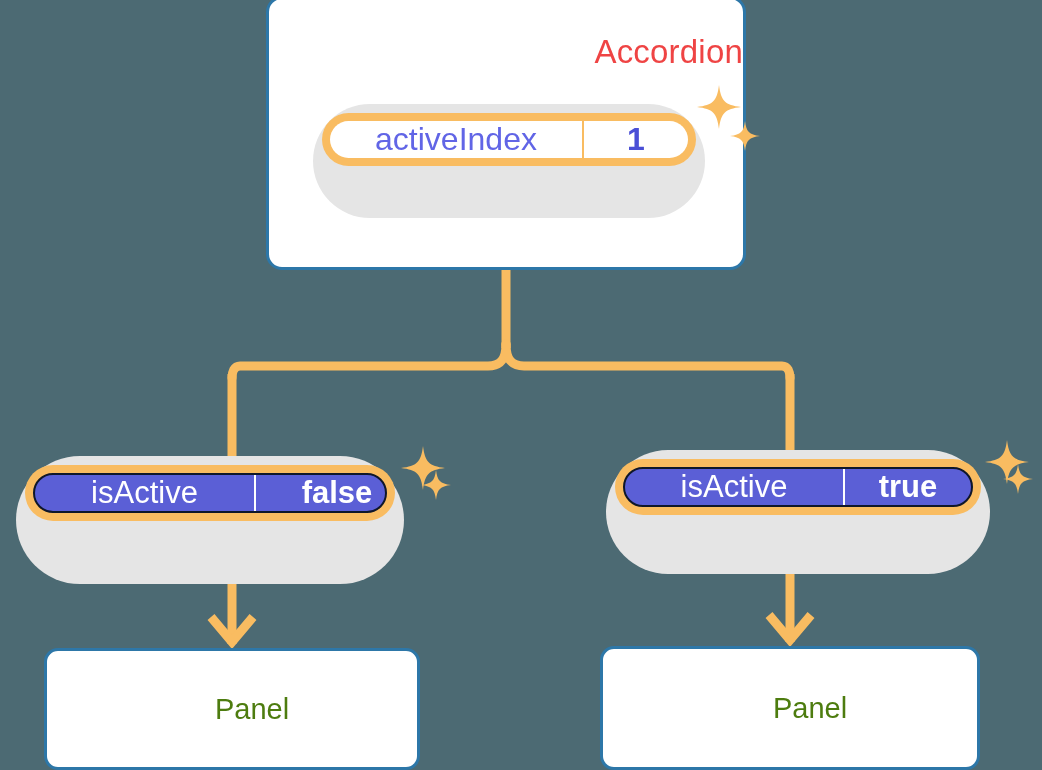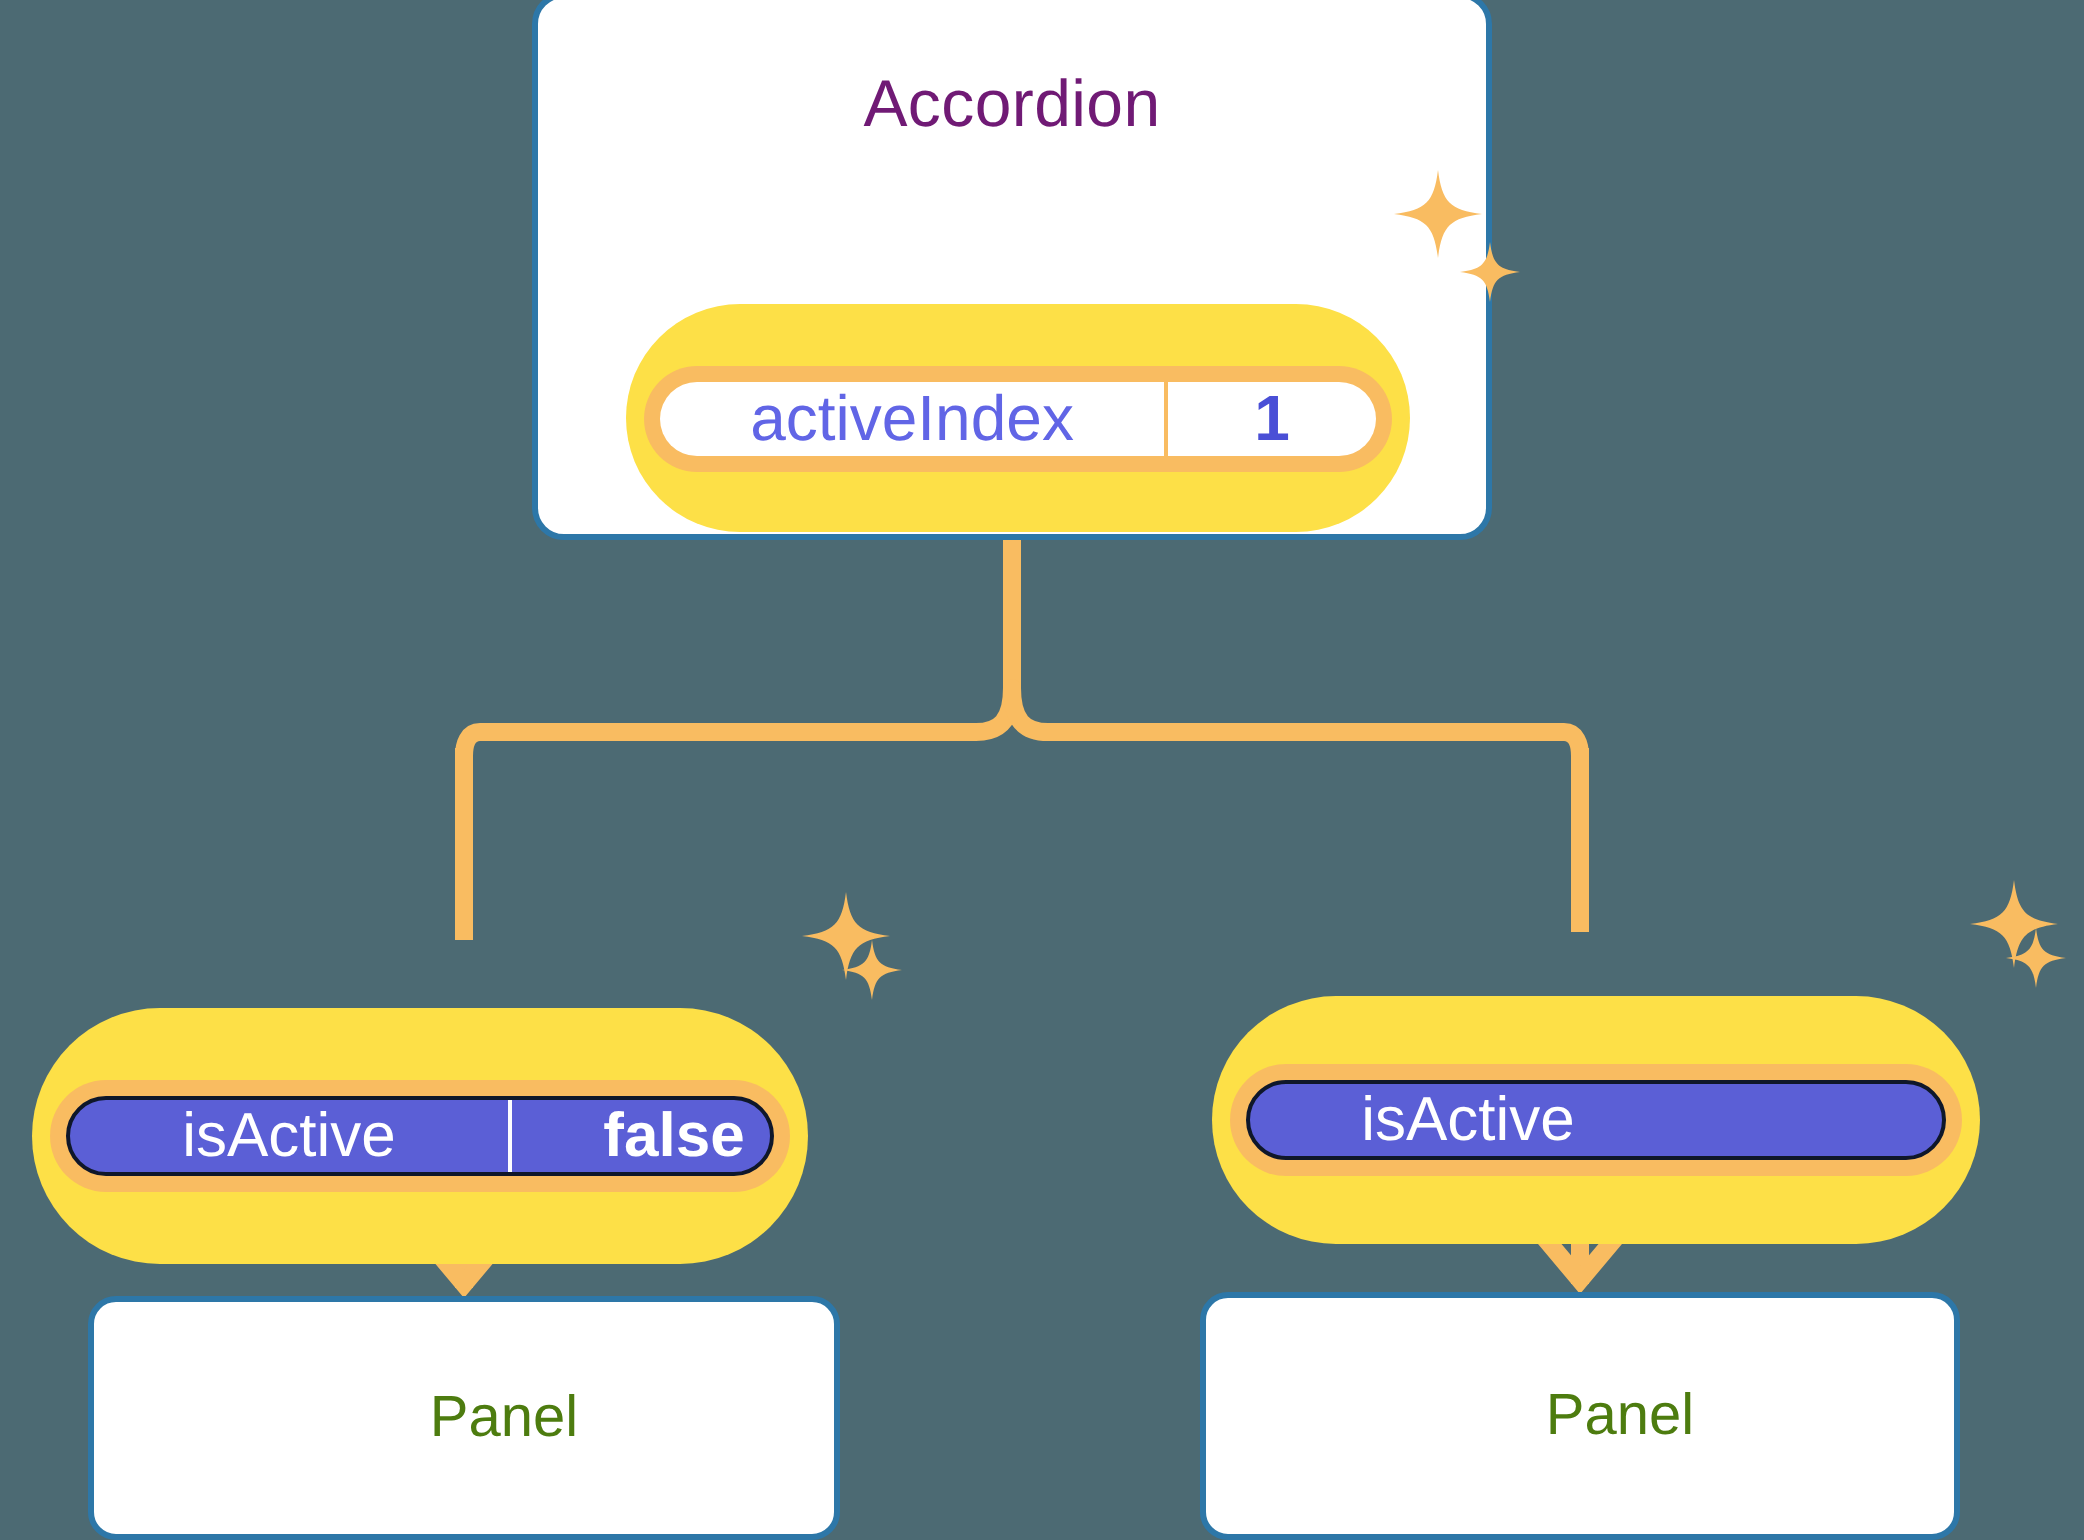--- a/index.html
+++ b/index.html
@@ -24,37 +24,36 @@
     box-sizing:border-box;
   }
 
   
   #accordion-card{
     left:266px;top:-4px;width:480px;height:274px;
     border-radius:16px;
   }
   #accordion-title{
     position:absolute;left:0;right:0;top:34px;
-    text-align:center;
-    color:#701a75;
+    text-align:right;
+    color:#ef4444;
     font-size:33px;
     letter-spacing:.2px;
   }
 
   
   .pill{
     position:absolute;
     box-sizing:border-box;
     display:flex;
-    align-items:center;
+    align-items:flex-start;
     border-radius:999px;
     
-    background:#fde047;
+    background:#e5e5e5;
     padding:9px;
-    margin-top:48px;
   }
   .pill-ring{
     flex:1;
     display:flex;
     align-items:stretch;
     border-radius:999px;
     background:#f9bc61;
     padding:8px;
     box-sizing:border-box;
   }
@@ -170,20 +169,21 @@
   </svg>
 
   <div class="card" id="panel-left">
     <div class="panel-label">Panel</div>
   </div>
 
   <div class="pill pill-purple" id="pill-right">
     <div class="pill-ring">
       <div class="pill-inner">
         <div class="pill-key">isActive</div>
+        <div class="pill-val">true</div>
       </div>
     </div>
   </div>
 
   <svg class="sparkle" style="left:982px;top:438px;" width="54" height="58" viewBox="0 0 54 58">
     <path d="M25,2 C27,18 31,22 47,24 C31,26 27,30 25,46 C23,30 19,26 3,24 C19,22 23,18 25,2 Z" fill="#f9bc61"></path>
   </svg>
   <svg class="sparkle" style="left:1000px;top:462px;" width="36" height="40" viewBox="0 0 36 40">
     <path d="M18,2 C19.4,13 22,15.6 33,17 C22,18.4 19.4,21 18,32 C16.6,21 14,18.4 3,17 C14,15.6 16.6,13 18,2 Z" fill="#f9bc61"></path>
   </svg>

